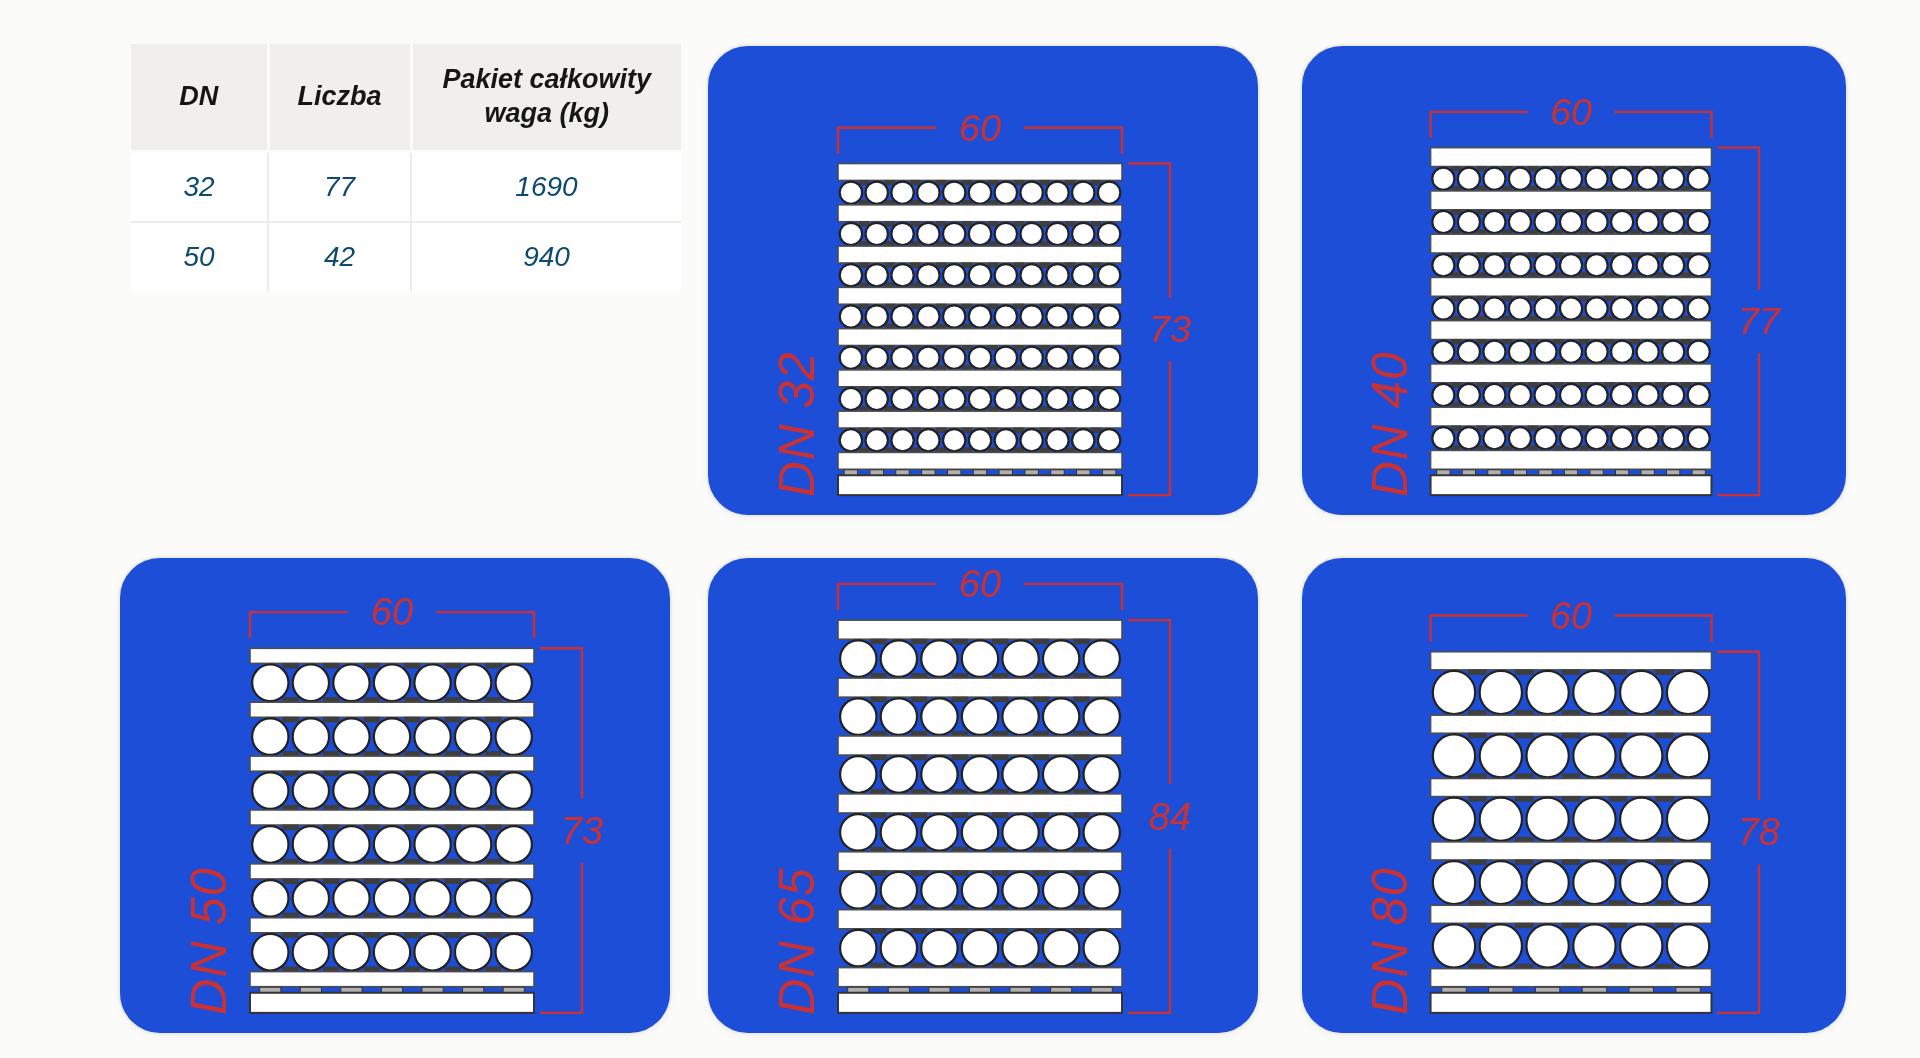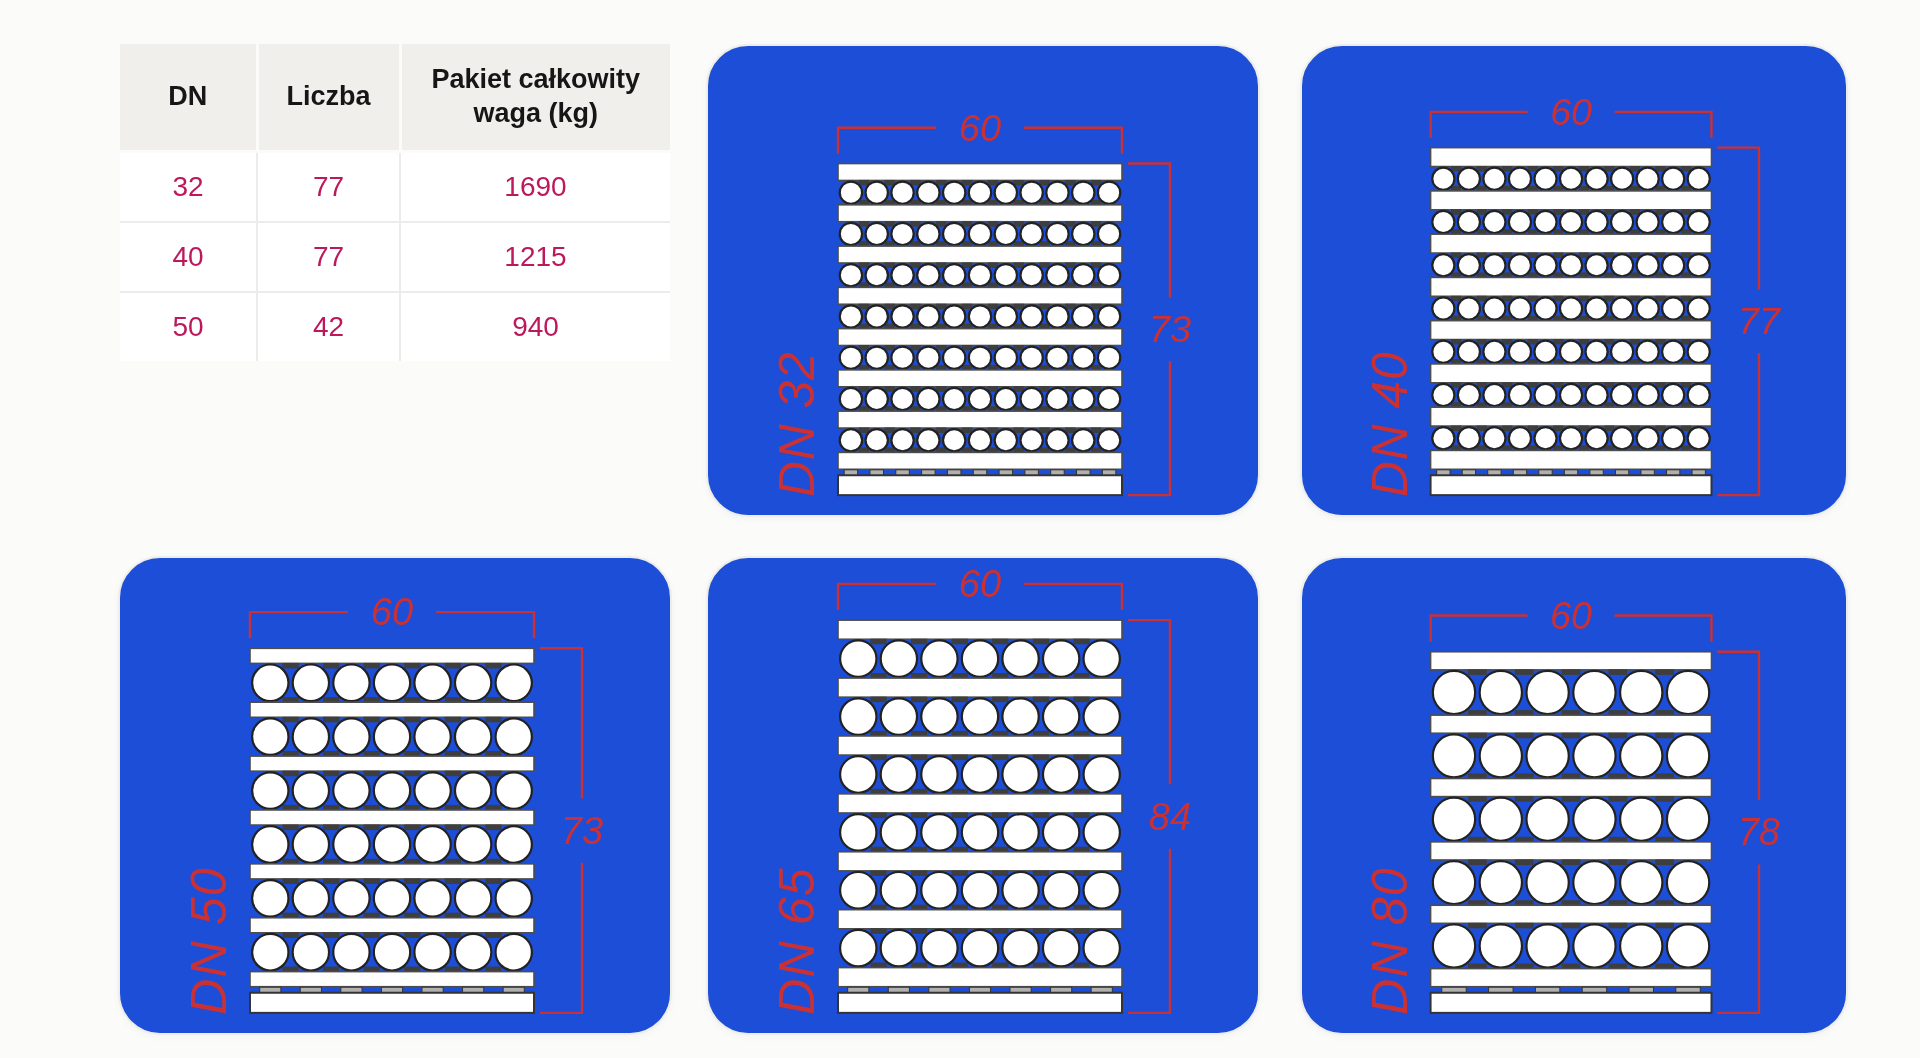--- a/index.html
+++ b/index.html
@@ -1,30 +1,30 @@
 <!DOCTYPE html>
 <html><head>
 <meta charset="utf-8">
 <style>
   html,body{margin:0;padding:0;}
   body{font-family:"Liberation Sans",sans-serif;background:#fbfbfa;}
   .page{position:relative;width:1920px;height:1058px;background:#fbfbfa;overflow:hidden;}
 
   
-  .table-wrap{position:absolute;left:120px;top:44px;width:550px;}
+  .table-wrap{position:absolute;left:131px;top:44px;width:550px;font-style:italic;}
   table.pack{border-collapse:collapse;border:hidden;width:550px;table-layout:fixed;}
   table.pack th{
     background:#f0efec;border:3px solid #fbfbfa;
     font-size:27px;font-weight:bold;color:#161616;
     height:106px;text-align:center;vertical-align:middle;line-height:1.25;
     padding:0 14px;
   }
   table.pack td{
     border:2px solid #edecea;background:#ffffff;
-    font-size:28px;font-weight:400;color:#be185d;
+    font-size:28px;font-weight:400;color:#0c4a6e;
     height:66px;text-align:center;vertical-align:middle;
   }
 
   
   .card{
     position:absolute;background:#1d4ed8;
     border:2px solid #ededea;border-radius:42px;
     box-shadow:0 2px 8px rgba(0,0,0,0.035);
   }
   .card svg{position:absolute;left:0;top:0;width:100%;height:100%;}
@@ -48,25 +48,20 @@
           <th>DN</th>
           <th>Liczba</th>
           <th>Pakiet całkowity waga (kg)</th>
         </tr>
       </thead>
       <tbody>
           <tr>
             <td>32</td>
             <td>77</td>
             <td>1690</td>
-          </tr>
-          <tr>
-            <td>40</td>
-            <td>77</td>
-            <td>1215</td>
           </tr>
           <tr>
             <td>50</td>
             <td>42</td>
             <td>940</td>
           </tr>
         </tbody>
     </table>
   </div>
 

